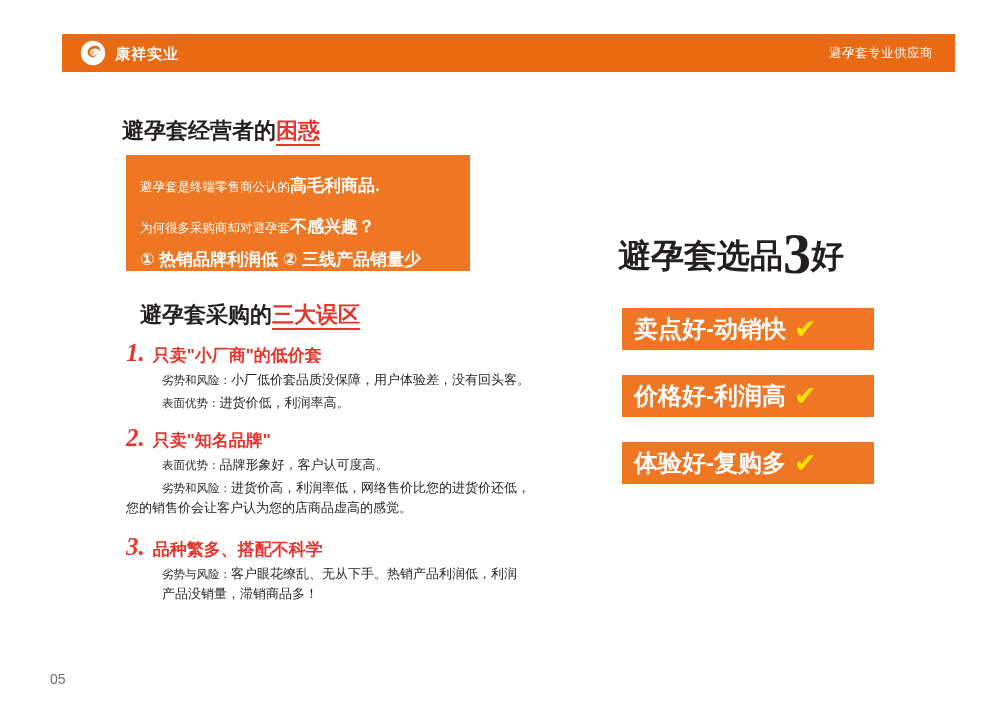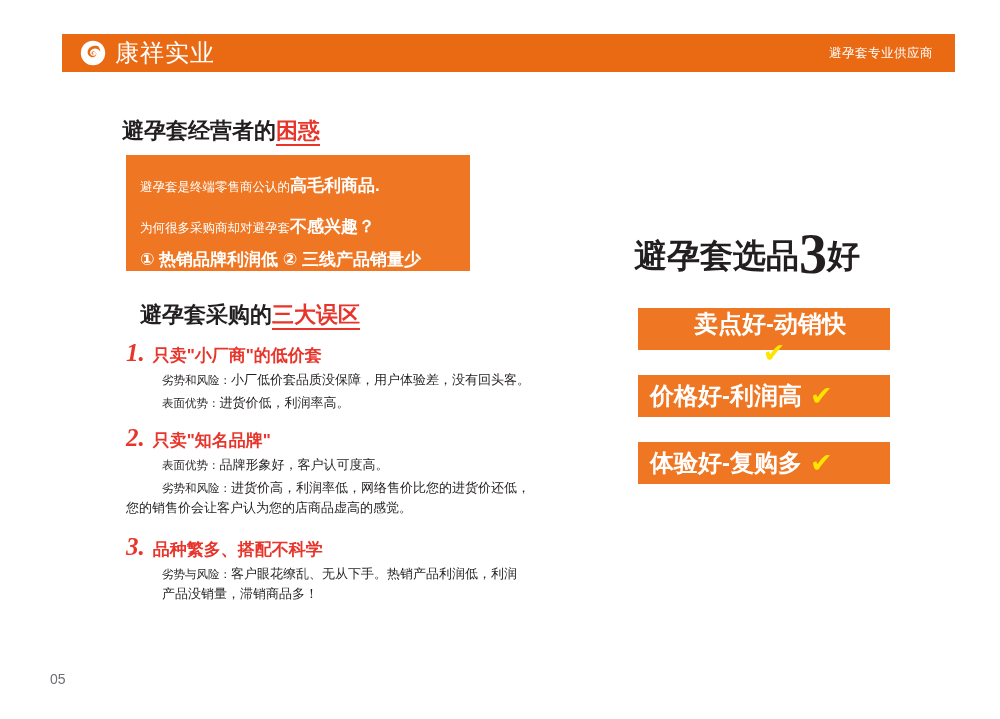--- a/index.html
+++ b/index.html
@@ -40,22 +40,22 @@
   }
   .logo-mark {
     width: 26px;
     height: 26px;
     position: relative;
     margin-right: 9px;
   }
   .logo-mark svg { display: block; }
   .brand-name {
     color: #ffffff;
-    font-size: 24px;
-    font-weight: normal;
+    font-size: 15px;
+    font-weight: bold;
     letter-spacing: 1px;
     line-height: 1;
   }
   .header-tagline {
     position: absolute;
     right: 22px;
     top: 50%;
     transform: translateY(-50%);
     color: #ffffff;
     font-size: 12.5px;
@@ -151,21 +151,21 @@
   .sub .txt { font-size: 13px; }
   .sub .cont { display: block; margin-left: 0; }
 
   #item-1 { top: 340px; }
   #item-2 { top: 425px; }
   #item-3 { top: 534px; }
 
   
   .right-col {
     position: absolute;
-    left: 620px;
+    left: 604px;
     top: 0;
     width: 380px;
     height: 504px;
   }
   .right-title {
     position: absolute;
     left: 14px;
     top: 232px;
     white-space: nowrap;
     color: #231f20;
@@ -194,21 +194,21 @@
     padding-left: 12px;
     box-sizing: border-box;
   }
   .benefit .check {
     color: #ffe400;
     font-size: 27px;
     font-weight: bold;
     margin-left: 8px;
     line-height: 1;
   }
-  #benefit-0 { top: 308px; flex-direction: column; }
+  #benefit-0 { top: 308px; }
   #benefit-1 { top: 375px; }
   #benefit-2 { top: 442px; }
 
   
   .page-number {
     position: absolute;
     left: 50px;
     top: 671px;
     font-size: 14px;
     color: #6d6e71;

